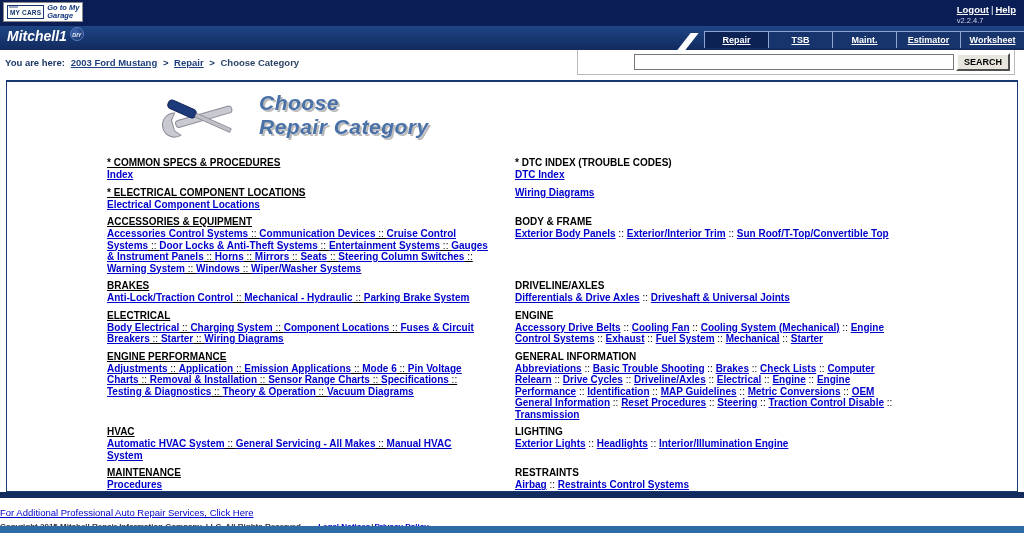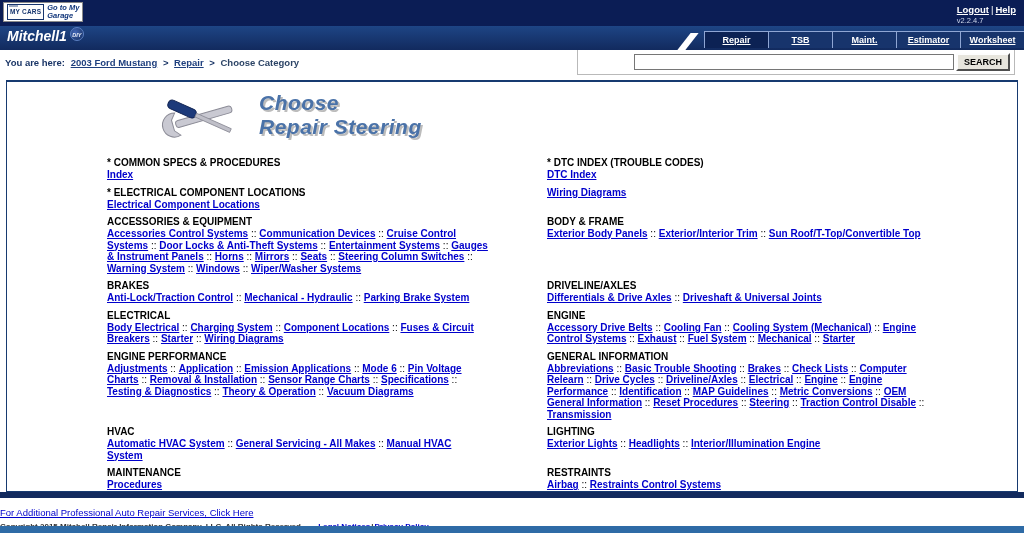--- a/index.html
+++ b/index.html
@@ -7,21 +7,21 @@
   body {
     font-family:"Liberation Sans", sans-serif;
     background:#ffffff; overflow:hidden; position:relative;
   }
   a { cursor:pointer; }
 
   
   .topbar { height:26px; background:#0b1d55; position:relative; }
   .garage-badge {
     position:absolute; left:3px; top:2px; height:20px; background:#fff;
-    border:1px solid #8a8a8a; display:flex; gap:3px;
+    border:1px solid #8a8a8a; display:flex; align-items:center; gap:3px;
     padding:1px 3px; cursor:pointer;
   }
   .plate {
     border:1px solid #16356e; color:#16356e; font-size:6.5px; font-weight:bold;
     padding:3px 2px 2px; position:relative; background:#fdfdfd; letter-spacing:0.2px;
   }
   .plate::before { content:""; position:absolute; top:0; left:1px; width:9px; height:2px; background:#9aa7c0; }
   .garage-label { font-size:7.5px; font-style:italic; font-weight:bold; color:#10357a; line-height:8px; }
   .top-links { position:absolute; right:8px; top:4px; font-size:9.5px; font-weight:bold; color:#fff; }
   .top-links a { color:#fff; text-decoration:underline; }
@@ -75,21 +75,21 @@
     border:1px solid #173a70; border-top:2px solid #173a70; overflow:hidden;
   }
   .title-block { display:flex; align-items:flex-start; margin:9px 0 0 152px; height:54px; }
   .title-text {
     margin-left:16px; font-weight:bold; font-style:italic; color:#4a72a8;
     font-size:21px; line-height:24px; text-shadow:2px 2px 0 #bcbcbc; letter-spacing:0.5px;
   }
   .cat-table { margin:12px 0 0 100px; }
   .cat-row { display:flex; }
   .cat-cell { width:382px; padding-bottom:6px; }
-  .cat-cell.left { margin-right:58px; }
+  .cat-cell.left { margin-right:26px;text-decoration:underline; }
   .cat-heading { font-size:10px; font-weight:bold; color:#000; line-height:11px; margin-bottom:1px; }
   .cat-links { font-size:10px; line-height:11.5px; }
   .cat-link { color:#0000cc; font-weight:bold; text-decoration:underline; }
   .lsep { color:#000; }
 
   
   .footer-divider { height:6px; background:#122a5e; }
   .footer { padding-top:4px; }
   .services-link { font-size:9.5px; color:#0000cc; text-decoration:underline; }
   .copyright-line { font-size:8px; color:#333; font-weight:bold; margin-top:2px; }
@@ -153,21 +153,21 @@
           <path d="M18 15 a12 12 0 1 0 0 23 l-5 -6 v-11 z" fill="#c9c9d2" stroke="#8b8b96" stroke-width="1"></path>
         </g>
         <g transform="rotate(24 42 27)">
           <rect x="6" y="22" width="30" height="9" rx="4" fill="#1d3a7a" stroke="#0f2150" stroke-width="1"></rect>
           <rect x="36" y="24.5" width="38" height="4" fill="#bfbfc8" stroke="#8b8b96" stroke-width="0.8"></rect>
         </g>
       </svg>
     </span>
     <div class="title-text">
       <div>Choose</div>
-      <div>Repair Steering</div>
+      <div>Repair Category</div>
     </div>
   </div>
   <div class="cat-table" id="cat-rows">
       <div class="cat-row">
         <div class="cat-cell left">
           <div class="cat-heading">* COMMON SPECS &amp; PROCEDURES</div>
           <div class="cat-links"><a class="cat-link">Index</a></div>
         </div>
         <div class="cat-cell right">
           <div class="cat-heading">* DTC INDEX (TROUBLE CODES)</div>

